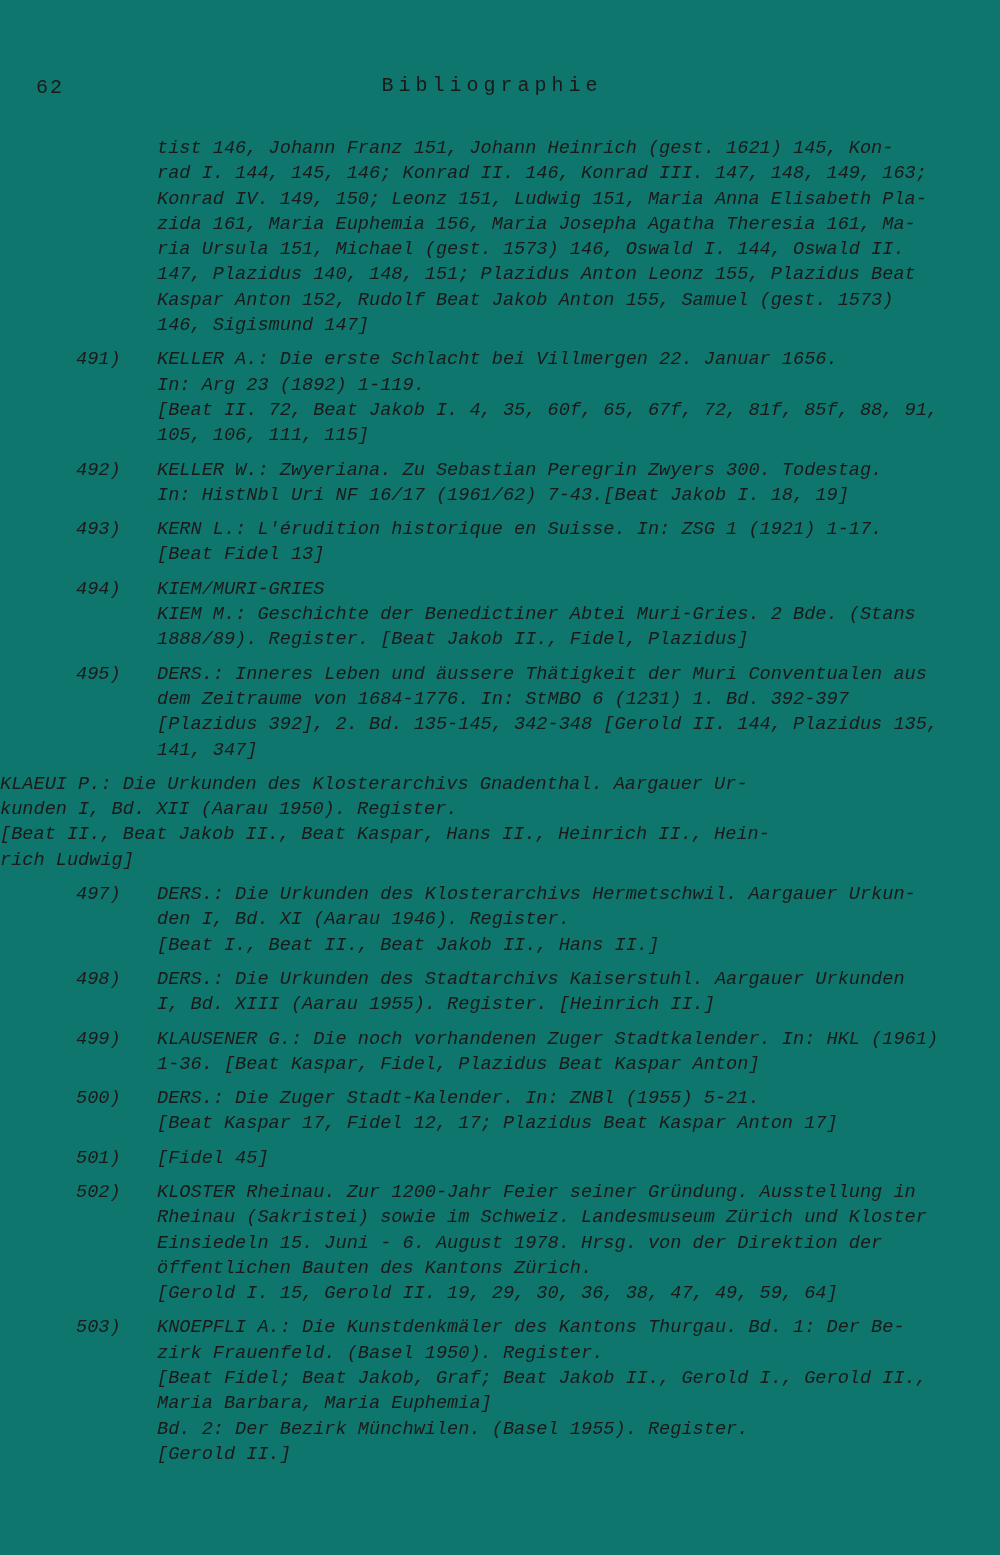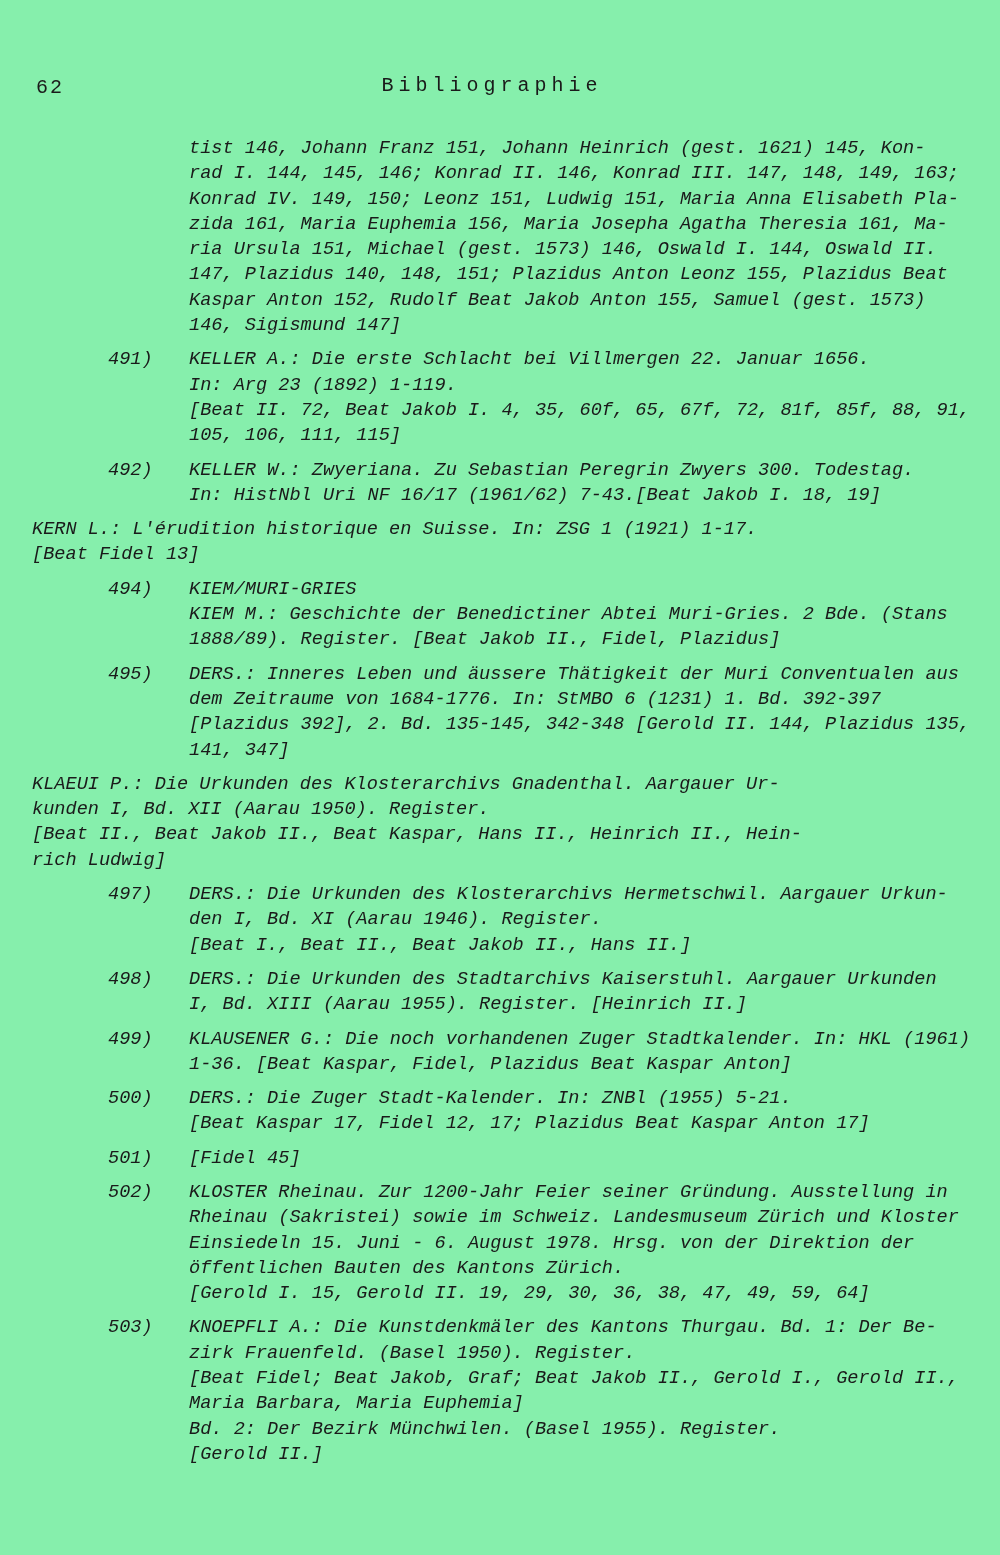--- a/index.html
+++ b/index.html
@@ -5,21 +5,21 @@
   html, body {
     margin: 0;
     padding: 0;
     background: #e8e8e8;
   }
   .page {
     position: relative;
     width: 1000px;
     height: 1555px;
     margin: 0 auto;
-    background: #86efac;
+    background: #0f766e;
     color: #1a1a1a;
     font-family: "Liberation Mono", "DejaVu Sans Mono", monospace;
     overflow: hidden;
   }
   .header {
     position: absolute;
     top: 74px;
     left: 0;
     right: 0;
     height: 30px;
@@ -41,21 +41,20 @@
     transform: translateX(-8px);
   }
   .content {
     position: absolute;
     top: 136px;
     left: 0;
     right: 0;
     font-style: italic;
     font-size: 18.6px;
     line-height: 25.3px;
-    margin-left: 32px;
   }
   .entry {
     display: flex;
     margin-bottom: 9px;
   }
   .entry-num {
     flex: 0 0 auto;
     width: 81px;
     padding-left: 76px;
     white-space: pre;
@@ -104,20 +103,21 @@
 
     <div class="entry">
       <div class="entry-num">492)</div>
       <div class="entry-lines">
           <div class="line">KELLER W.: Zwyeriana. Zu Sebastian Peregrin Zwyers 300. Todestag.</div>
           <div class="line">In: HistNbl Uri NF 16/17 (1961/62) 7-43.[Beat Jakob I. 18, 19]</div>
         </div>
     </div>
 
     <div class="entry">
+      <div class="entry-num">493)</div>
       <div class="entry-lines">
           <div class="line">KERN L.: L'érudition historique en Suisse. In: ZSG 1 (1921) 1-17.</div>
           <div class="line">[Beat Fidel 13]</div>
         </div>
     </div>
 
     <div class="entry">
       <div class="entry-num">494)</div>
       <div class="entry-lines">
           <div class="line">KIEM/MURI-GRIES</div>

